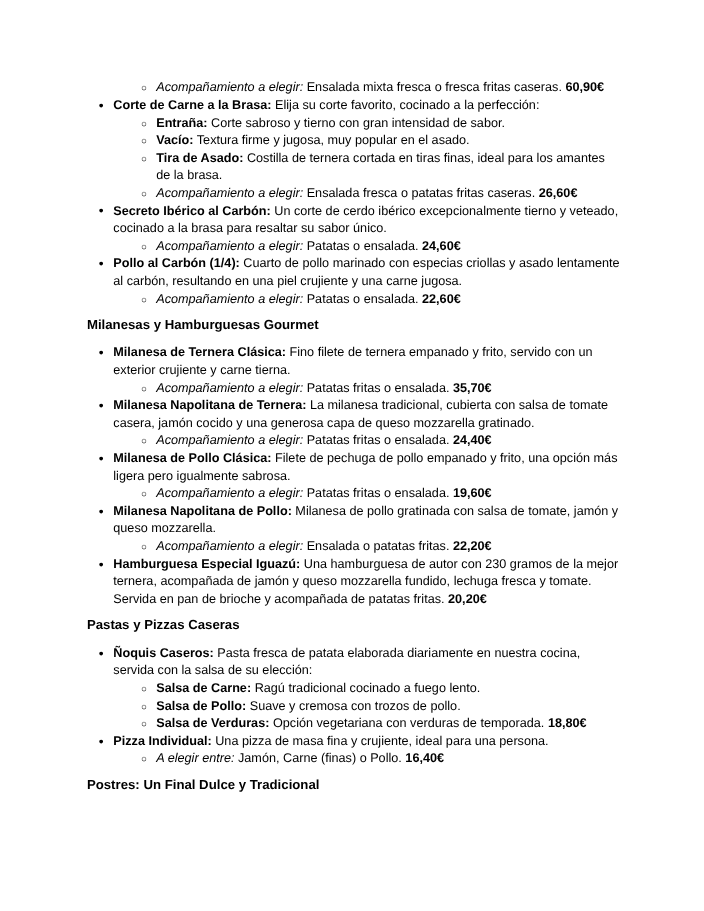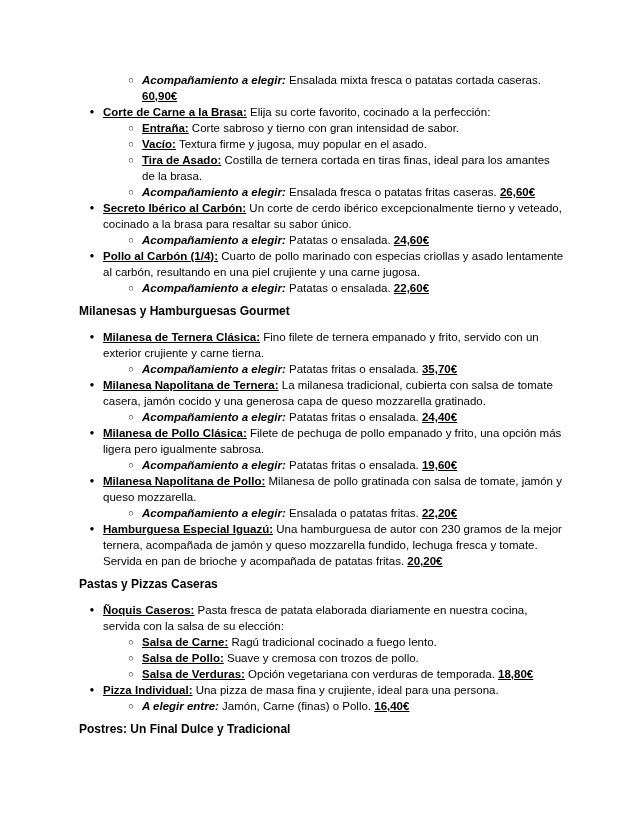--- a/index.html
+++ b/index.html
@@ -40,30 +40,30 @@
   .item.level2 { padding-left: 67px; }
   .marker {
     position: absolute;
     top: 0;
     width: 10px;
     line-height: 16px;
     text-align: center;
   }
   .level1 > .marker { left: 12px; font-size: 8px; }
   .level2 > .marker { left: 51px; font-size: 9px; }
-  .seg-b { font-weight: bold; text-decoration: underline; }
-  .seg-i { font-style: italic; font-weight: bold; }
+  .seg-b { font-weight: bold; }
+  .seg-i { font-style: italic; }
 </style>
 </head>
 <body>
 
 <div class="page">
   <div class="content" id="doc-content">
       <div class="list">
-        <div class="item level2"><span class="marker">○</span><span class="seg-i">Acompañamiento a elegir:</span><span class="seg-r"> Ensalada mixta fresca o patatas cortada caseras. </span><span class="seg-b">60,90€</span></div>
+        <div class="item level2"><span class="marker">○</span><span class="seg-i">Acompañamiento a elegir:</span><span class="seg-r"> Ensalada mixta fresca o fresca fritas caseras. </span><span class="seg-b">60,90€</span></div>
         <div class="item level1"><span class="marker">●</span><span class="seg-b">Corte de Carne a la Brasa:</span><span class="seg-r"> Elija su corte favorito, cocinado a la perfección:</span></div>
         <div class="item level2"><span class="marker">○</span><span class="seg-b">Entraña:</span><span class="seg-r"> Corte sabroso y tierno con gran intensidad de sabor.</span></div>
         <div class="item level2"><span class="marker">○</span><span class="seg-b">Vacío:</span><span class="seg-r"> Textura firme y jugosa, muy popular en el asado.</span></div>
         <div class="item level2"><span class="marker">○</span><span class="seg-b">Tira de Asado:</span><span class="seg-r"> Costilla de ternera cortada en tiras finas, ideal para los amantes de la brasa.</span></div>
         <div class="item level2"><span class="marker">○</span><span class="seg-i">Acompañamiento a elegir:</span><span class="seg-r"> Ensalada fresca o patatas fritas caseras. </span><span class="seg-b">26,60€</span></div>
         <div class="item level1"><span class="marker">●</span><span class="seg-b">Secreto Ibérico al Carbón:</span><span class="seg-r"> Un corte de cerdo ibérico excepcionalmente tierno y veteado, cocinado a la brasa para resaltar su sabor único.</span></div>
         <div class="item level2"><span class="marker">○</span><span class="seg-i">Acompañamiento a elegir:</span><span class="seg-r"> Patatas o ensalada. </span><span class="seg-b">24,60€</span></div>
         <div class="item level1"><span class="marker">●</span><span class="seg-b">Pollo al Carbón (1/4):</span><span class="seg-r"> Cuarto de pollo marinado con especias criollas y asado lentamente al carbón, resultando en una piel crujiente y una carne jugosa.</span></div>
         <div class="item level2"><span class="marker">○</span><span class="seg-i">Acompañamiento a elegir:</span><span class="seg-r"> Patatas o ensalada. </span><span class="seg-b">22,60€</span></div>
       </div>

